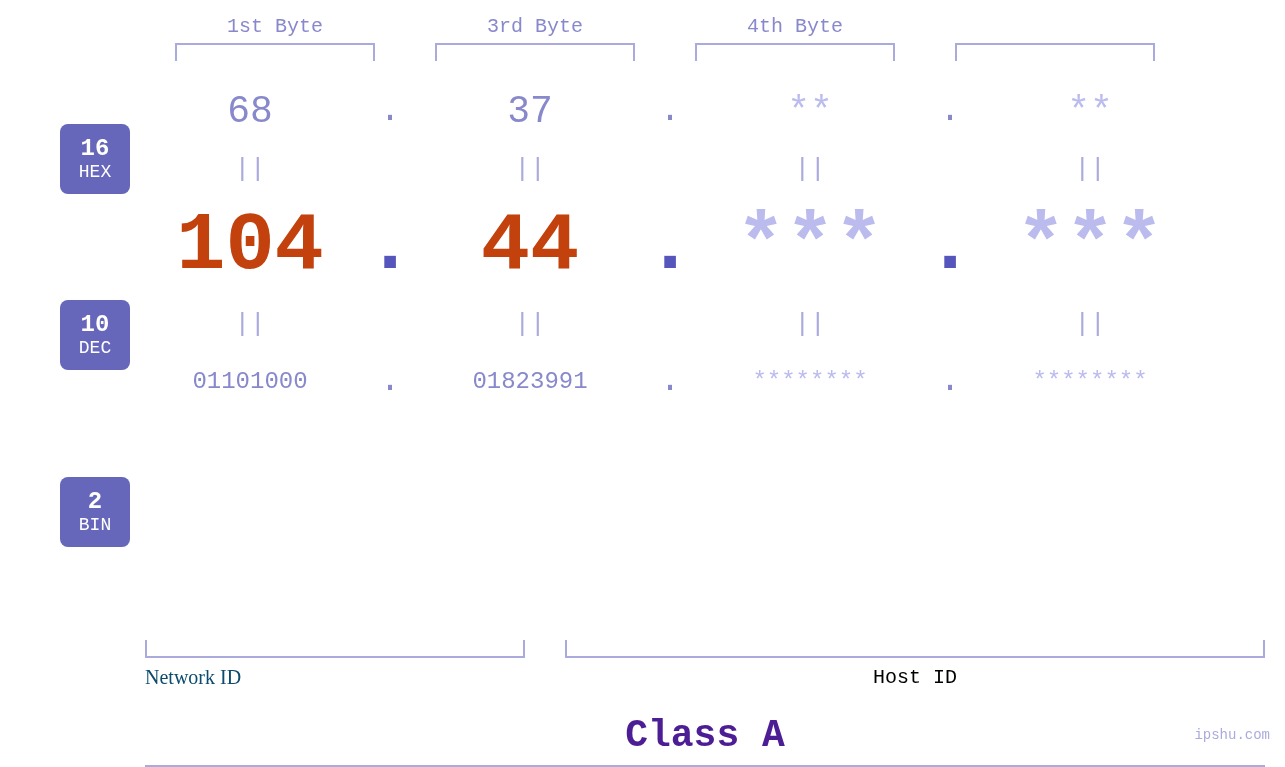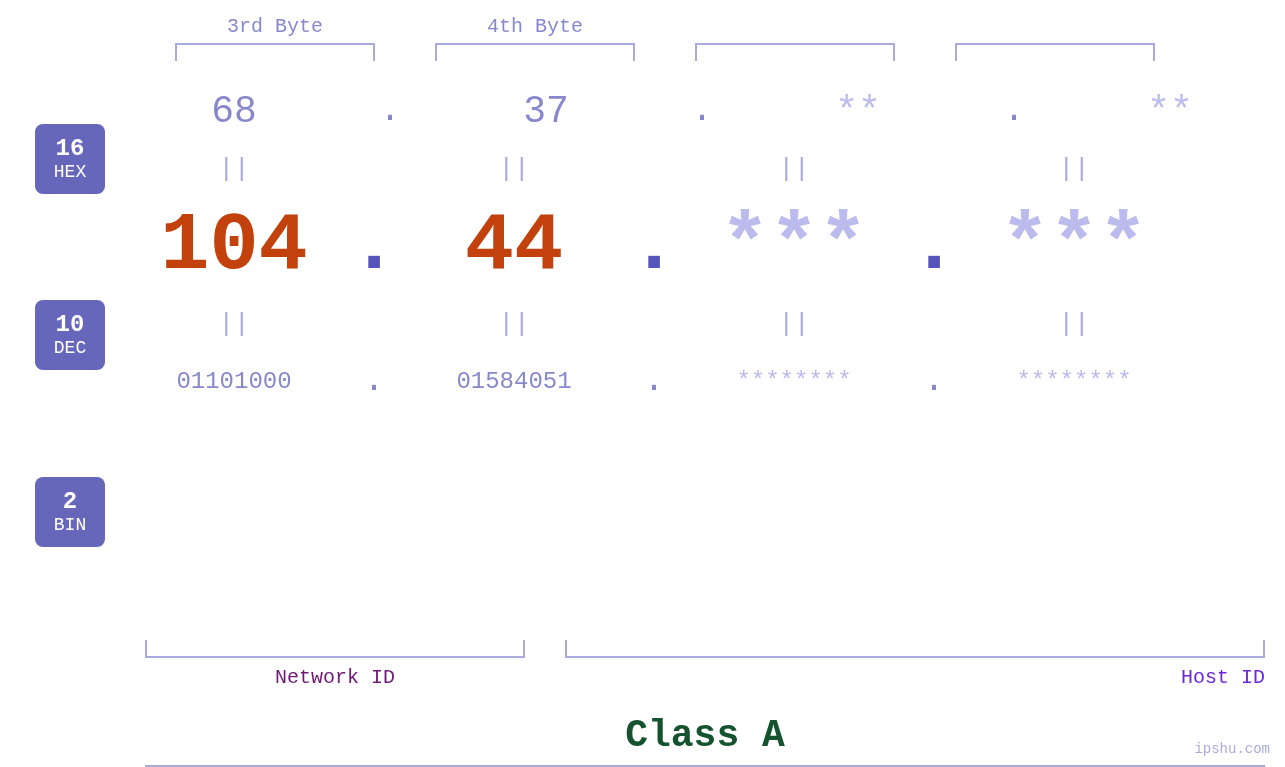--- a/index.html
+++ b/index.html
@@ -34,21 +34,21 @@
 
     .badge-label {
       font-size: 18px;
       line-height: 1;
       margin-top: 2px;
     }
 
     
     .watermark {
       position: absolute;
-      bottom: 10px;
+      bottom: 24px;
       right: 15px;
       color: #aaaadd;
       font-size: 14px;
       font-family: 'Courier New', Courier, monospace;
     }
 
     
     .full-layout {
       display: flex;
       flex-direction: column;
@@ -91,38 +91,37 @@
     .rows-section {
       display: flex;
       margin-top: 10px;
       flex: 1;
     }
 
     .left-badges {
       display: flex;
       flex-direction: column;
       justify-content: space-around;
-      padding-left: 35px;
+      padding-left: 60px;
       padding-top: 10px;
       padding-bottom: 40px;
       width: 135px;
       gap: 10px;
     }
 
     .right-values {
       flex: 1;
       display: flex;
       flex-direction: column;
     }
 
     .row-hex {
       display: flex;
       align-items: center;
       height: 80px;
-      gap: 16px;
     }
 
     .row-eq {
       display: flex;
       align-items: center;
       height: 35px;
     }
 
     .row-dec {
       display: flex;
@@ -181,57 +180,58 @@
       margin-left: 40px;
     }
 
     .net-host-labels {
       display: flex;
       margin-top: 8px;
     }
 
     .net-label {
       width: 380px;
-      text-align: center;
-      color: #701a75;
+      text-align: left;
+      color: #0c4a6e;
       font-size: 20px;
-      font-family: Liberation Mono, monospace;
+      font-family: Liberation Serif, serif;
     }
 
     .host-label {
       flex: 1;
-      text-align: right;
-      color: #6d28d9;
+      text-align: center;
+      color: #000000;
       font-size: 20px;
       font-family: 'Courier New', Courier, monospace;
       margin-left: 40px;
     }
 
     .class-a-section {
       margin-top: 15px;
       border-bottom: 2px solid #aaaadd;
       padding-bottom: 8px;
     }
 
     .class-a-label {
       text-align: center;
-      color: #14532d;
+      color: #4c1d95;
       font-size: 38px;
       font-weight: bold;
       font-family: 'Courier New', Courier, monospace;
       padding-top: 10px;
     }
 
   </style>
 </head>
 <body>
 
 <div class="full-layout">
 
   <div class="top-headers">
+    <div class="byte-header-item">1st Byte</div>
     <div class="byte-header-item">3rd Byte</div>
     <div class="byte-header-item">4th Byte</div>
   </div>
 
   <div class="bracket-line-row">
     <div class="bracket-item"></div>
     <div class="bracket-item"></div>
     <div class="bracket-item"></div>
     <div class="bracket-item"></div>
   </div>
@@ -340,21 +340,21 @@
       </div>
 
       <div class="row-bin">
         <div class="cell cell-byte">
           <span class="v-bin">01101000</span>
         </div>
         <div class="cell cell-dot">
           <span class="v-dot-small">.</span>
         </div>
         <div class="cell cell-byte">
-          <span class="v-bin">01584051</span>
+          <span class="v-bin">01823991</span>
         </div>
         <div class="cell cell-dot">
           <span class="v-dot-small">.</span>
         </div>
         <div class="cell cell-byte">
           <span class="v-bin v-hidden">********</span>
         </div>
         <div class="cell cell-dot">
           <span class="v-dot-small">.</span>
         </div>

